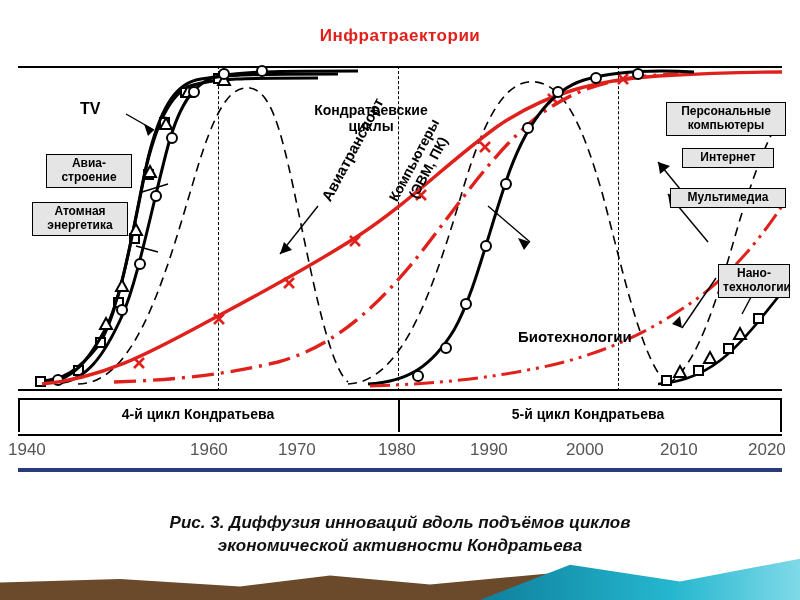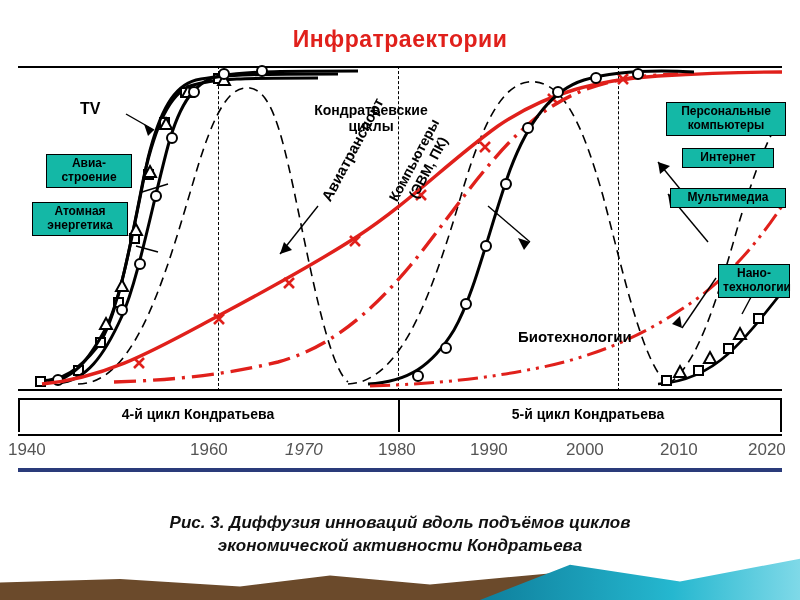--- a/index.html
+++ b/index.html
@@ -7,21 +7,21 @@
     width:800px;height:600px;overflow:hidden;
     background:#ffffff;
     font-family:"Liberation Sans", sans-serif;
     position:relative;
   }
   #slide{position:absolute;inset:0;background:#fff;}
 
   
   .chart-title{
     position:absolute;left:0;right:0;top:26px;text-align:center;
-    font-size:23px;font-weight:bold;color:#e0201b;letter-spacing:.5px;
+    font-size:17px;font-weight:bold;color:#e0201b;letter-spacing:.5px;
   }
 
   
   .plot{
     position:absolute;left:18px;top:66px;width:764px;height:325px;
   }
   .frame-top,.frame-bottom{
     position:absolute;left:0;width:100%;height:0;border-top:2px solid #000;
   }
   .frame-top{top:0;}
@@ -74,21 +74,21 @@
   .strip .teal{
     position:absolute;right:0;bottom:0;width:320px;height:44px;
     background:linear-gradient(90deg,#0e7f9c 0%,#25b7cf 60%,#7fd9e8 100%);
     clip-path:polygon(40px 100%,0 100%,90px 20%,200px 58%,320px 6%,320px 100%);
   }
 
   
   .lbl{
     position:absolute;font-size:12px;font-weight:bold;color:#000;line-height:1.15;
   }
-  .lbl.box{border:1px solid #000;background:#14b8a6;padding:2px 4px;}
+  .lbl.box{border:1px solid #000;background:#e5e5e5;padding:2px 4px;}
   .lbl.plain{background:transparent;}
   .lbl.rot{transform-origin:left top;}
   .lbl.center{text-align:center;}
 </style>
 </head>
 <body>
 
 <div id="slide">
 
   <div class="chart-title">Инфратраектории</div>
@@ -254,21 +254,21 @@
     <div class="sep" style="left:0;"></div>
     <div class="sep" style="left:380px;"></div>
     <div class="sep" style="left:762px;"></div>
     <div class="cycle-label c4">4-й цикл Кондратьева</div>
     <div class="cycle-label c5">5-й цикл Кондратьева</div>
   </div>
 
   <div class="axis">
     <div class="tick" style="left:8px;">1940</div>
     <div class="tick" style="left:190px;">1960</div>
-    <div class="tick" style="left:285px;font-style:italic;">1970</div>
+    <div class="tick" style="left:278px;">1970</div>
     <div class="tick" style="left:378px;">1980</div>
     <div class="tick" style="left:470px;">1990</div>
     <div class="tick" style="left:566px;">2000</div>
     <div class="tick" style="left:660px;">2010</div>
     <div class="tick" style="left:748px;">2020</div>
   </div>
   <div class="axis-rule"></div>
 
   <div class="caption">
     <span>Рис. 3. Диффузия инноваций вдоль подъёмов циклов</span><br>

